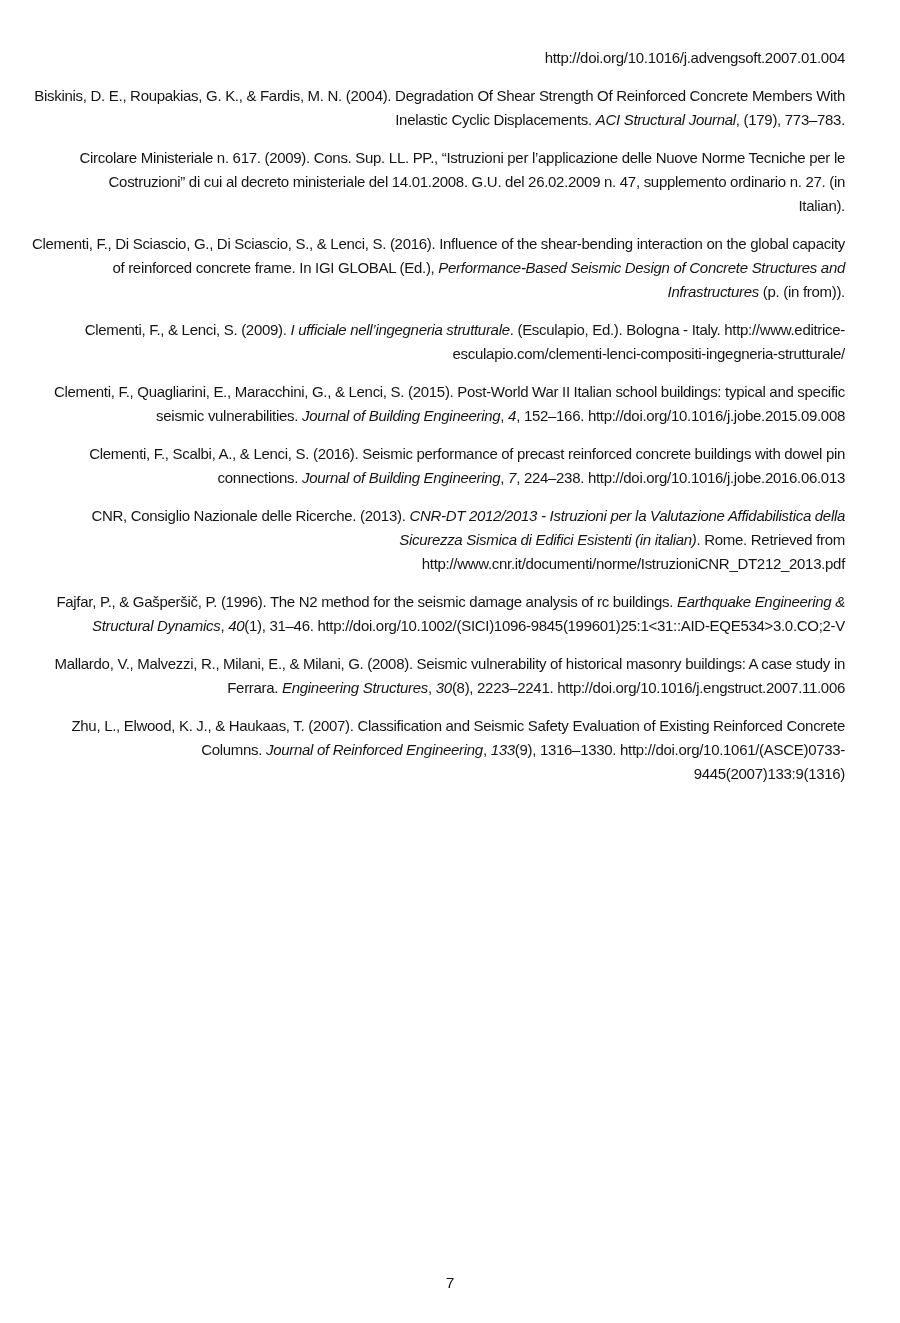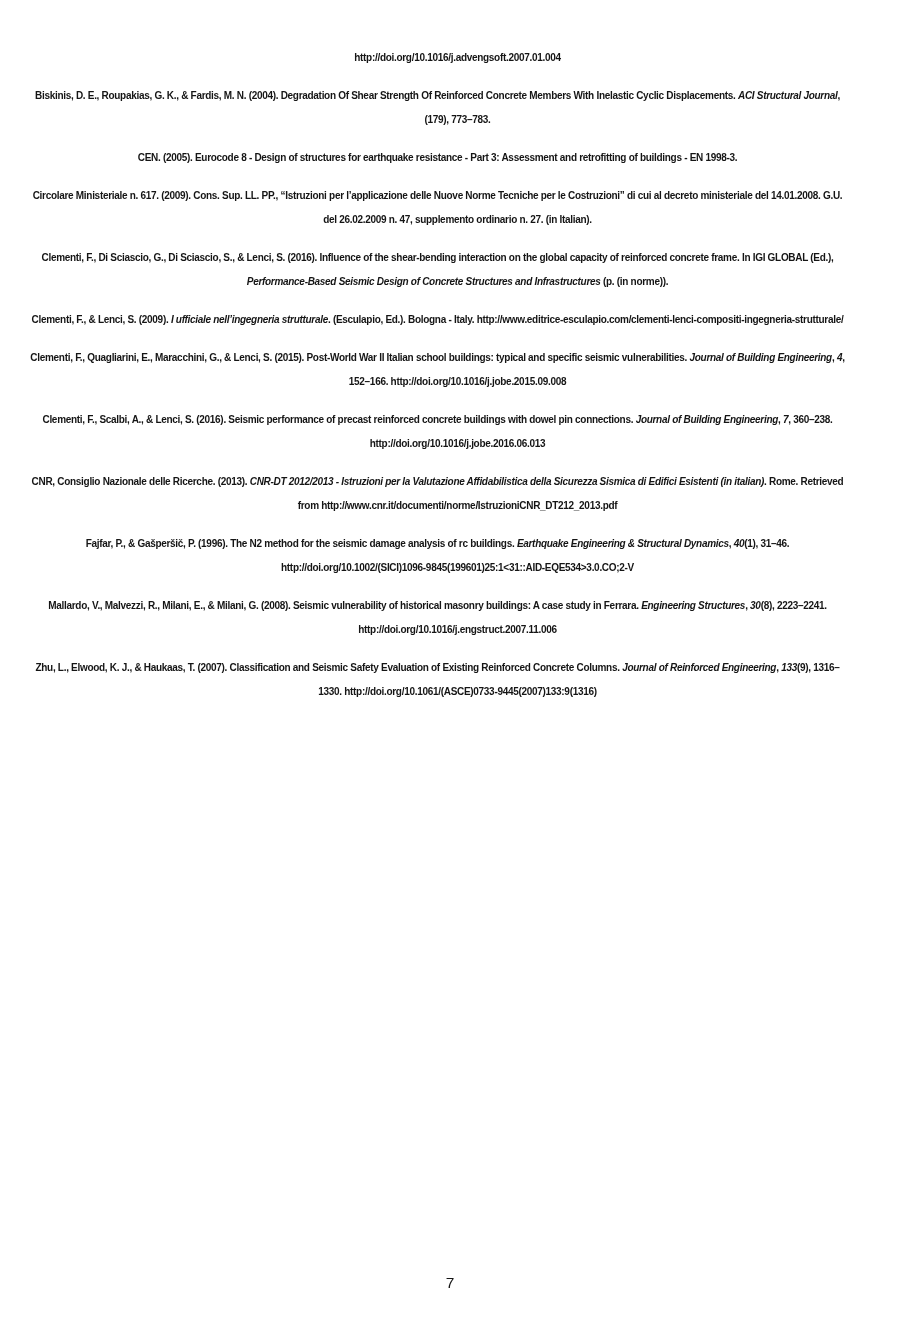--- a/index.html
+++ b/index.html
@@ -18,26 +18,25 @@
   .page {
     position: absolute;
     inset: 0;
     background: #ffffff;
   }
   .refs {
     position: absolute;
     left: 30px;
     top: 46px;
     width: 815px;
-    font-size: 10px;
+    font-size: 15px;
     line-height: 24px;
     letter-spacing: -0.3px;
     color: #151515;
-    text-align: center;
-    font-weight: bold;
+    text-align: right;
   }
   p.ref {
     margin: 0 0 14px 0;
     padding-left: 40px;
     text-indent: -40px;
   }
   p.ref.carryover {
     text-indent: 0;
   }
   p.ref em {
@@ -55,25 +54,24 @@
     color: #151515;
   }
 </style>
 </head>
 <body style="background: rgb(255, 255, 255);">
 
 <div class="page">
   <div class="refs" id="refs" style="color: rgb(21, 21, 21);">
       <p class="ref carryover"><span>http://doi.org/10.1016/j.advengsoft.2007.01.004</span></p>
       <p class="ref"><span>Biskinis, D. E., Roupakias, G. K., &amp; Fardis, M. N. (2004). Degradation Of Shear Strength Of Reinforced Concrete Members With Inelastic Cyclic Displacements. </span><em>ACI Structural Journal</em><span>, (179), 773–783.</span></p>
-      <p class="ref"><span>CEN. (2005). Eurocode 8 - Design of structures for earthquake resistance - Part 3: Assessment and retrofitting of buildings - EN 1998-3.</span></p>
       <p class="ref"><span>Circolare Ministeriale n. 617. (2009). Cons. Sup. LL. PP., “Istruzioni per l’applicazione delle Nuove Norme Tecniche per le Costruzioni” di cui al decreto ministeriale del 14.01.2008. G.U. del 26.02.2009 n. 47, supplemento ordinario n. 27. (in Italian).</span></p>
-      <p class="ref"><span>Clementi, F., Di Sciascio, G., Di Sciascio, S., &amp; Lenci, S. (2016). Influence of the shear-bending interaction on the global capacity of reinforced concrete frame. In IGI GLOBAL (Ed.), </span><em>Performance-Based Seismic Design of Concrete Structures and Infrastructures</em><span> (p. (in norme)).</span></p>
+      <p class="ref"><span>Clementi, F., Di Sciascio, G., Di Sciascio, S., &amp; Lenci, S. (2016). Influence of the shear-bending interaction on the global capacity of reinforced concrete frame. In IGI GLOBAL (Ed.), </span><em>Performance-Based Seismic Design of Concrete Structures and Infrastructures</em><span> (p. (in from)).</span></p>
       <p class="ref"><span>Clementi, F., &amp; Lenci, S. (2009). </span><em>I ufficiale nell’ingegneria strutturale</em><span>. (Esculapio, Ed.). Bologna - Italy. http://www.editrice-esculapio.com/clementi-lenci-compositi-ingegneria-strutturale/</span></p>
       <p class="ref"><span>Clementi, F., Quagliarini, E., Maracchini, G., &amp; Lenci, S. (2015). Post-World War II Italian school buildings: typical and specific seismic vulnerabilities. </span><em>Journal of Building Engineering</em><span>, </span><em>4</em><span>, 152–166. http://doi.org/10.1016/j.jobe.2015.09.008</span></p>
-      <p class="ref"><span>Clementi, F., Scalbi, A., &amp; Lenci, S. (2016). Seismic performance of precast reinforced concrete buildings with dowel pin connections. </span><em>Journal of Building Engineering</em><span>, </span><em>7</em><span>, 360–238. http://doi.org/10.1016/j.jobe.2016.06.013</span></p>
+      <p class="ref"><span>Clementi, F., Scalbi, A., &amp; Lenci, S. (2016). Seismic performance of precast reinforced concrete buildings with dowel pin connections. </span><em>Journal of Building Engineering</em><span>, </span><em>7</em><span>, 224–238. http://doi.org/10.1016/j.jobe.2016.06.013</span></p>
       <p class="ref"><span>CNR, Consiglio Nazionale delle Ricerche. (2013). </span><em>CNR-DT 2012/2013 - Istruzioni per la Valutazione Affidabilistica della Sicurezza Sismica di Edifici Esistenti (in italian)</em><span>. Rome. Retrieved from http://www.cnr.it/documenti/norme/IstruzioniCNR_DT212_2013.pdf</span></p>
       <p class="ref"><span>Fajfar, P., &amp; Gašperšič, P. (1996). The N2 method for the seismic damage analysis of rc buildings. </span><em>Earthquake Engineering &amp; Structural Dynamics</em><span>, </span><em>40</em><span>(1), 31–46. http://doi.org/10.1002/(SICI)1096-9845(199601)25:1&lt;31::AID-EQE534&gt;3.0.CO;2-V</span></p>
       <p class="ref"><span>Mallardo, V., Malvezzi, R., Milani, E., &amp; Milani, G. (2008). Seismic vulnerability of historical masonry buildings: A case study in Ferrara. </span><em>Engineering Structures</em><span>, </span><em>30</em><span>(8), 2223–2241. http://doi.org/10.1016/j.engstruct.2007.11.006</span></p>
       <p class="ref"><span>Zhu, L., Elwood, K. J., &amp; Haukaas, T. (2007). Classification and Seismic Safety Evaluation of Existing Reinforced Concrete Columns. </span><em>Journal of Reinforced Engineering</em><span>, </span><em>133</em><span>(9), 1316–1330. http://doi.org/10.1061/(ASCE)0733-9445(2007)133:9(1316)</span></p>
     </div>
   <div class="page-number">7</div>
 </div>
 
 </body></html>

